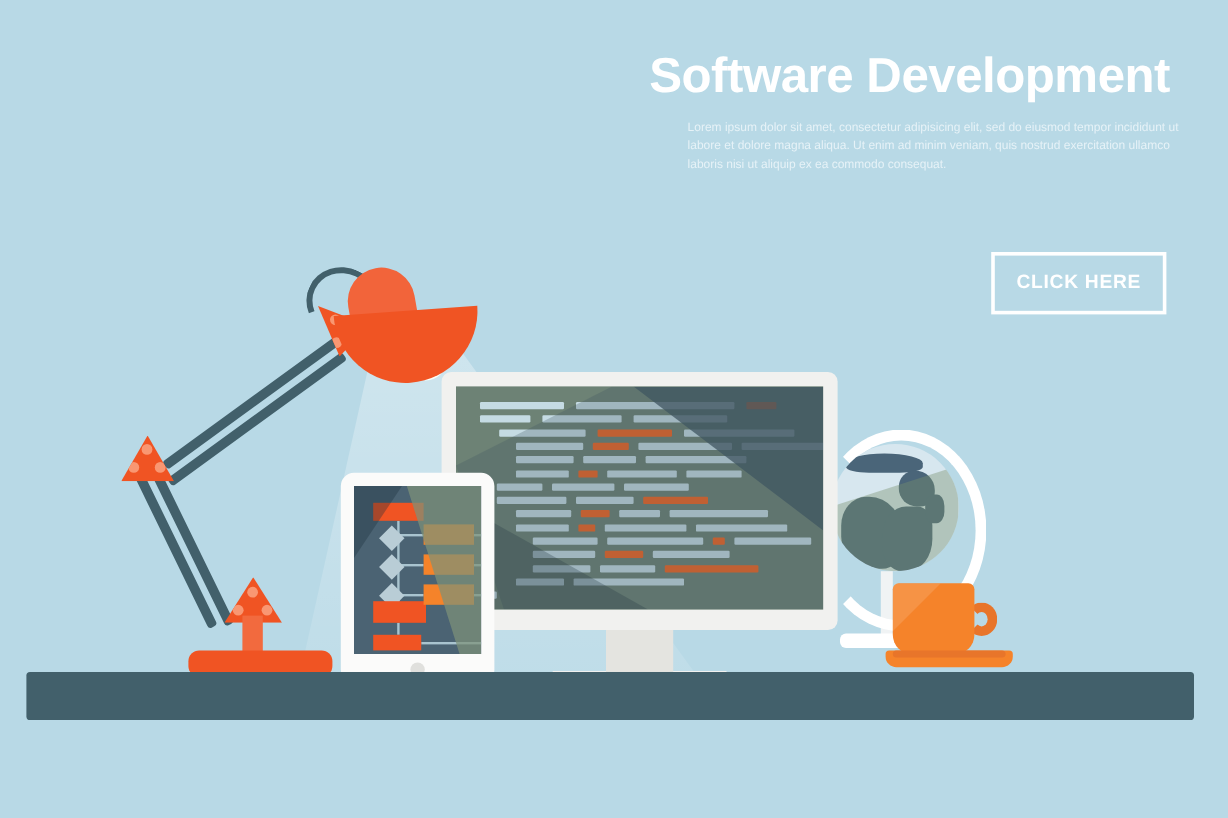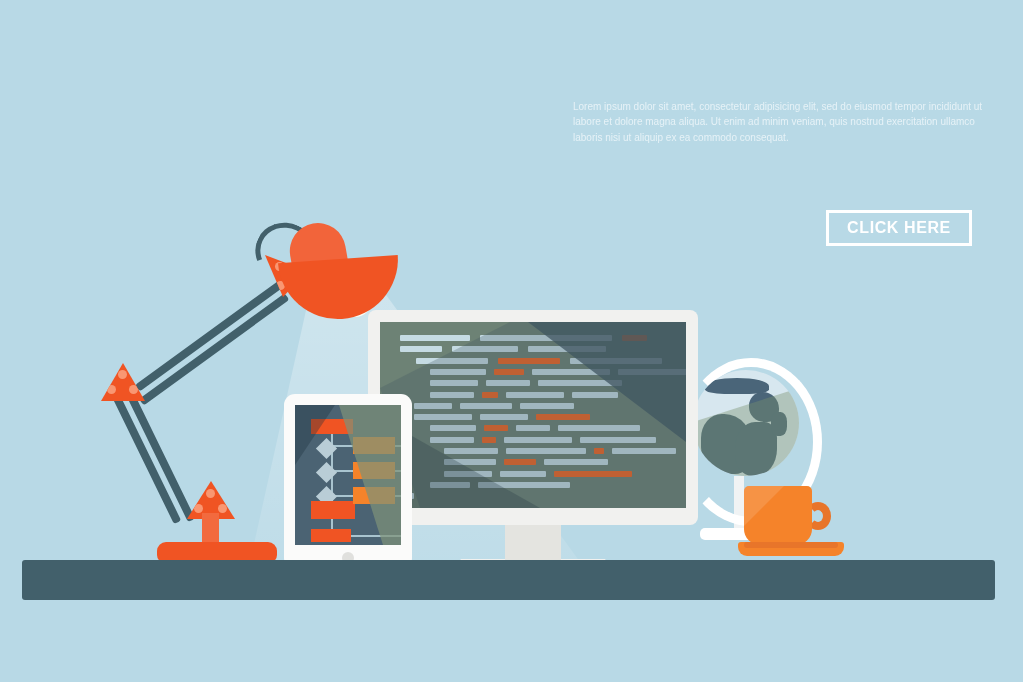--- a/index.html
+++ b/index.html
@@ -21,21 +21,21 @@
   }
   .para{
     position:absolute;width:415px;left:573px;
     text-align:left;color:#e6f2f7;
     font-size:10px;line-height:15.3px;
   }
   .para.p1{top:99px;}
   .para.p2{top:152px;}
 
   .cta{
-    position:absolute;left:826px;top:210px;width:146px;height:36px;
+    position:absolute;left:826px;top:210px;width:146px;height:52px;
     border:3px solid #ffffff;
     display:flex;align-items:center;justify-content:center;
     color:#ffffff;font-size:16px;font-weight:bold;letter-spacing:.6px;
     box-sizing:border-box;cursor:pointer;background:transparent;
   }
 
   
   .desk{
     position:absolute;left:22px;top:560px;width:973px;height:40px;
     background:#42606b;border-radius:3px;
@@ -203,20 +203,21 @@
     background:#e8752a;border-radius:3px;
   }
 </style>
 </head>
 <body>
 
 <div id="stage">
 
   <div class="beam"></div>
 
+  <div class="headline">Software Development</div>
   <div class="para p1">Lorem ipsum dolor sit amet, consectetur adipisicing elit, sed do eiusmod tempor incididunt ut labore et dolore magna aliqua. Ut enim ad minim veniam, quis nostrud exercitation ullamco laboris nisi ut aliquip ex ea commodo consequat.</div>
   <div class="cta">CLICK HERE</div>
 
   <div class="lamp-wrap">
     <div class="cord"></div>
     <div class="arm" style="left:40px;top:170px;width:180px;height:8px;transform:rotate(-36deg);"></div>
     <div class="arm" style="left:44px;top:184px;width:180px;height:8px;transform:rotate(-36deg);"></div>
     <div class="arm" style="left:24px;top:178px;width:142px;height:8px;transform:rotate(64deg);"></div>
     <div class="arm" style="left:38px;top:176px;width:142px;height:8px;transform:rotate(64deg);"></div>
 

